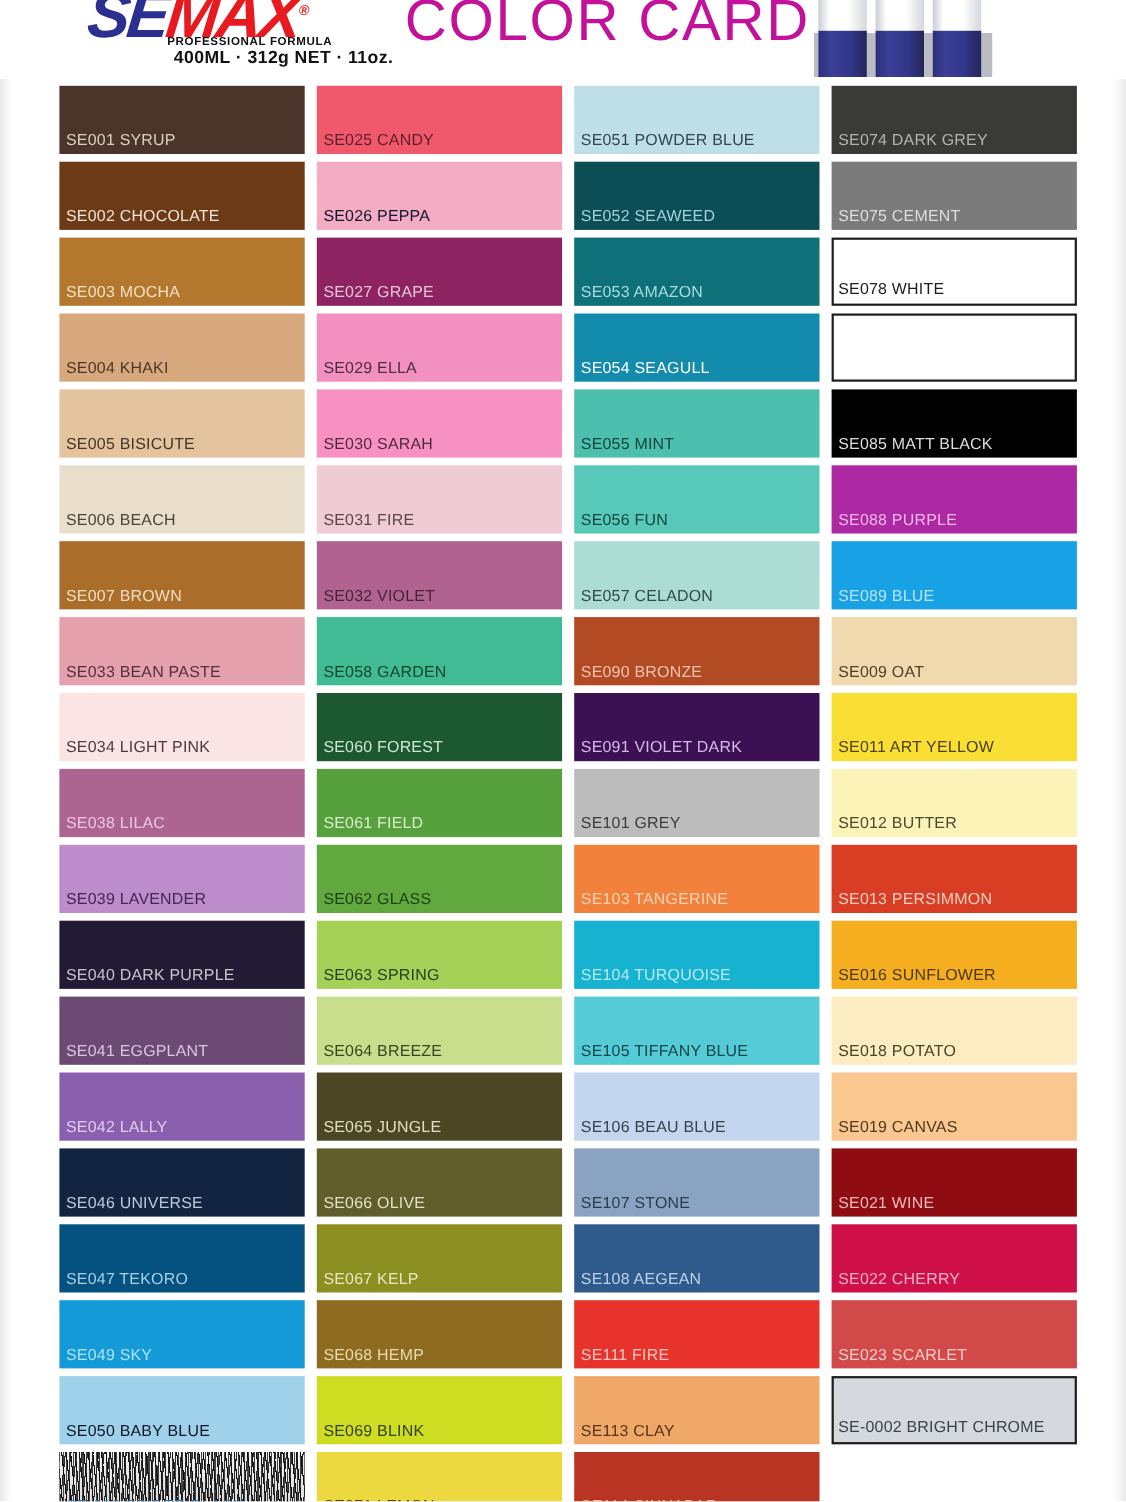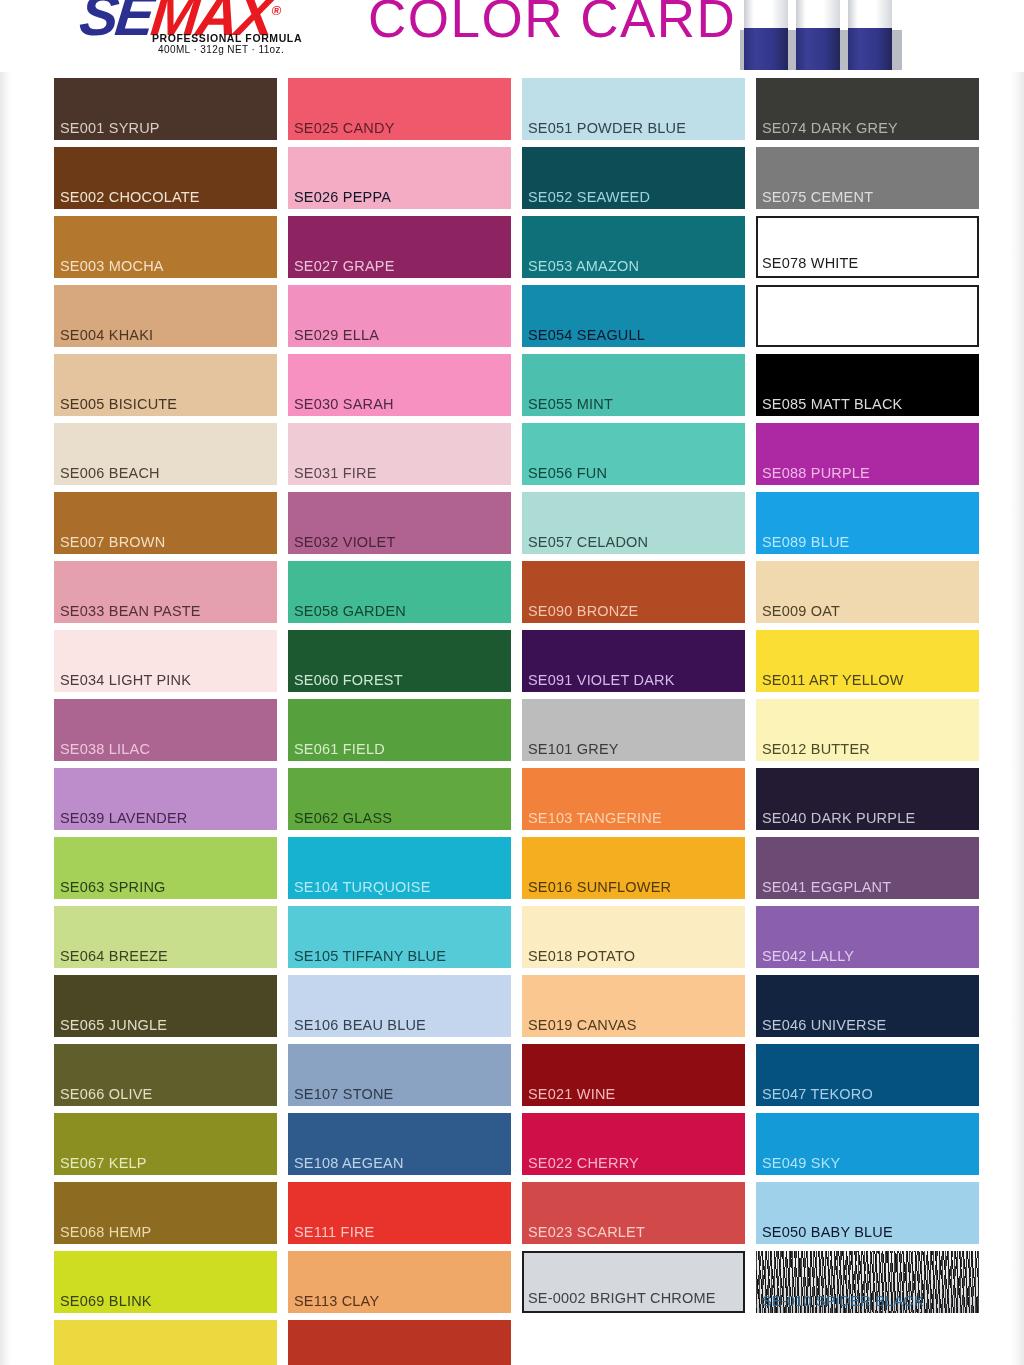--- a/index.html
+++ b/index.html
@@ -76,22 +76,22 @@
     font-size: 10.5px;
     font-weight: bold;
     letter-spacing: 0.6px;
     color: #111111;
     white-space: nowrap;
   }
   .logo-sub2 {
     position: absolute;
     left: 78px;
     top: 58px;
-    font-size: 10px;
-    font-weight: normal;
+    font-size: 16px;
+    font-weight: bold;
     letter-spacing: 0.4px;
     color: #111111;
     white-space: nowrap;
   }
   .card-title {
     position: absolute;
     left: 368px;
     top: -12px;
     font-size: 53px;
     font-weight: 400;
@@ -245,21 +245,21 @@
       <div class="swatch outlined" style="background: rgb(255, 255, 255);">
         <span class="label" style="color: rgb(29, 29, 29);">SE078 WHITE</span>
       </div>
       <div class="swatch" style="background: rgb(215, 168, 126);">
         <span class="label" style="color: rgb(77, 55, 36);">SE004 KHAKI</span>
       </div>
       <div class="swatch" style="background: rgb(242, 145, 191);">
         <span class="label" style="color: rgb(78, 43, 61);">SE029 ELLA</span>
       </div>
       <div class="swatch" style="background: rgb(18, 139, 173);">
-        <span class="label" style="color: #0f172a; text-align: center;">SE054 SEAGULL</span>
+        <span class="label" style="color: #ffffff; text-align: center;">SE054 SEAGULL</span>
       </div>
       <div class="swatch outlined" style="background: rgb(255, 255, 255);">
         <span class="label" style="color: rgb(29, 29, 29);"></span>
       </div>
       <div class="swatch" style="background: rgb(227, 196, 159);">
         <span class="label" style="color: rgb(69, 53, 37);">SE005 BISICUTE</span>
       </div>
       <div class="swatch" style="background: rgb(247, 145, 194);">
         <span class="label" style="color: rgb(78, 43, 61);">SE030 SARAH</span>
       </div>
@@ -331,20 +331,23 @@
       </div>
       <div class="swatch" style="background: rgb(188, 140, 203);">
         <span class="label" style="color: rgb(69, 38, 79);">SE039 LAVENDER</span>
       </div>
       <div class="swatch" style="background: rgb(97, 169, 63);">
         <span class="label" style="color: rgb(30, 63, 22);">SE062 GLASS</span>
       </div>
       <div class="swatch" style="background: rgb(242, 129, 60);">
         <span class="label" style="color: rgb(251, 211, 180);">SE103 TANGERINE</span>
       </div>
+      <div class="swatch" style="background: rgb(217, 62, 36);">
+        <span class="label" style="color: rgb(247, 205, 194);">SE013 PERSIMMON</span>
+      </div>
       <div class="swatch" style="background: rgb(35, 27, 51);">
         <span class="label" style="color: rgb(198, 195, 207);">SE040 DARK PURPLE</span>
       </div>
       <div class="swatch" style="background: rgb(166, 209, 89);">
         <span class="label" style="color: rgb(40, 64, 26);">SE063 SPRING</span>
       </div>
       <div class="swatch" style="background: rgb(23, 178, 207);">
         <span class="label" style="color: rgb(181, 233, 243);">SE104 TURQUOISE</span>
       </div>
       <div class="swatch" style="background: rgb(245, 174, 31);">

